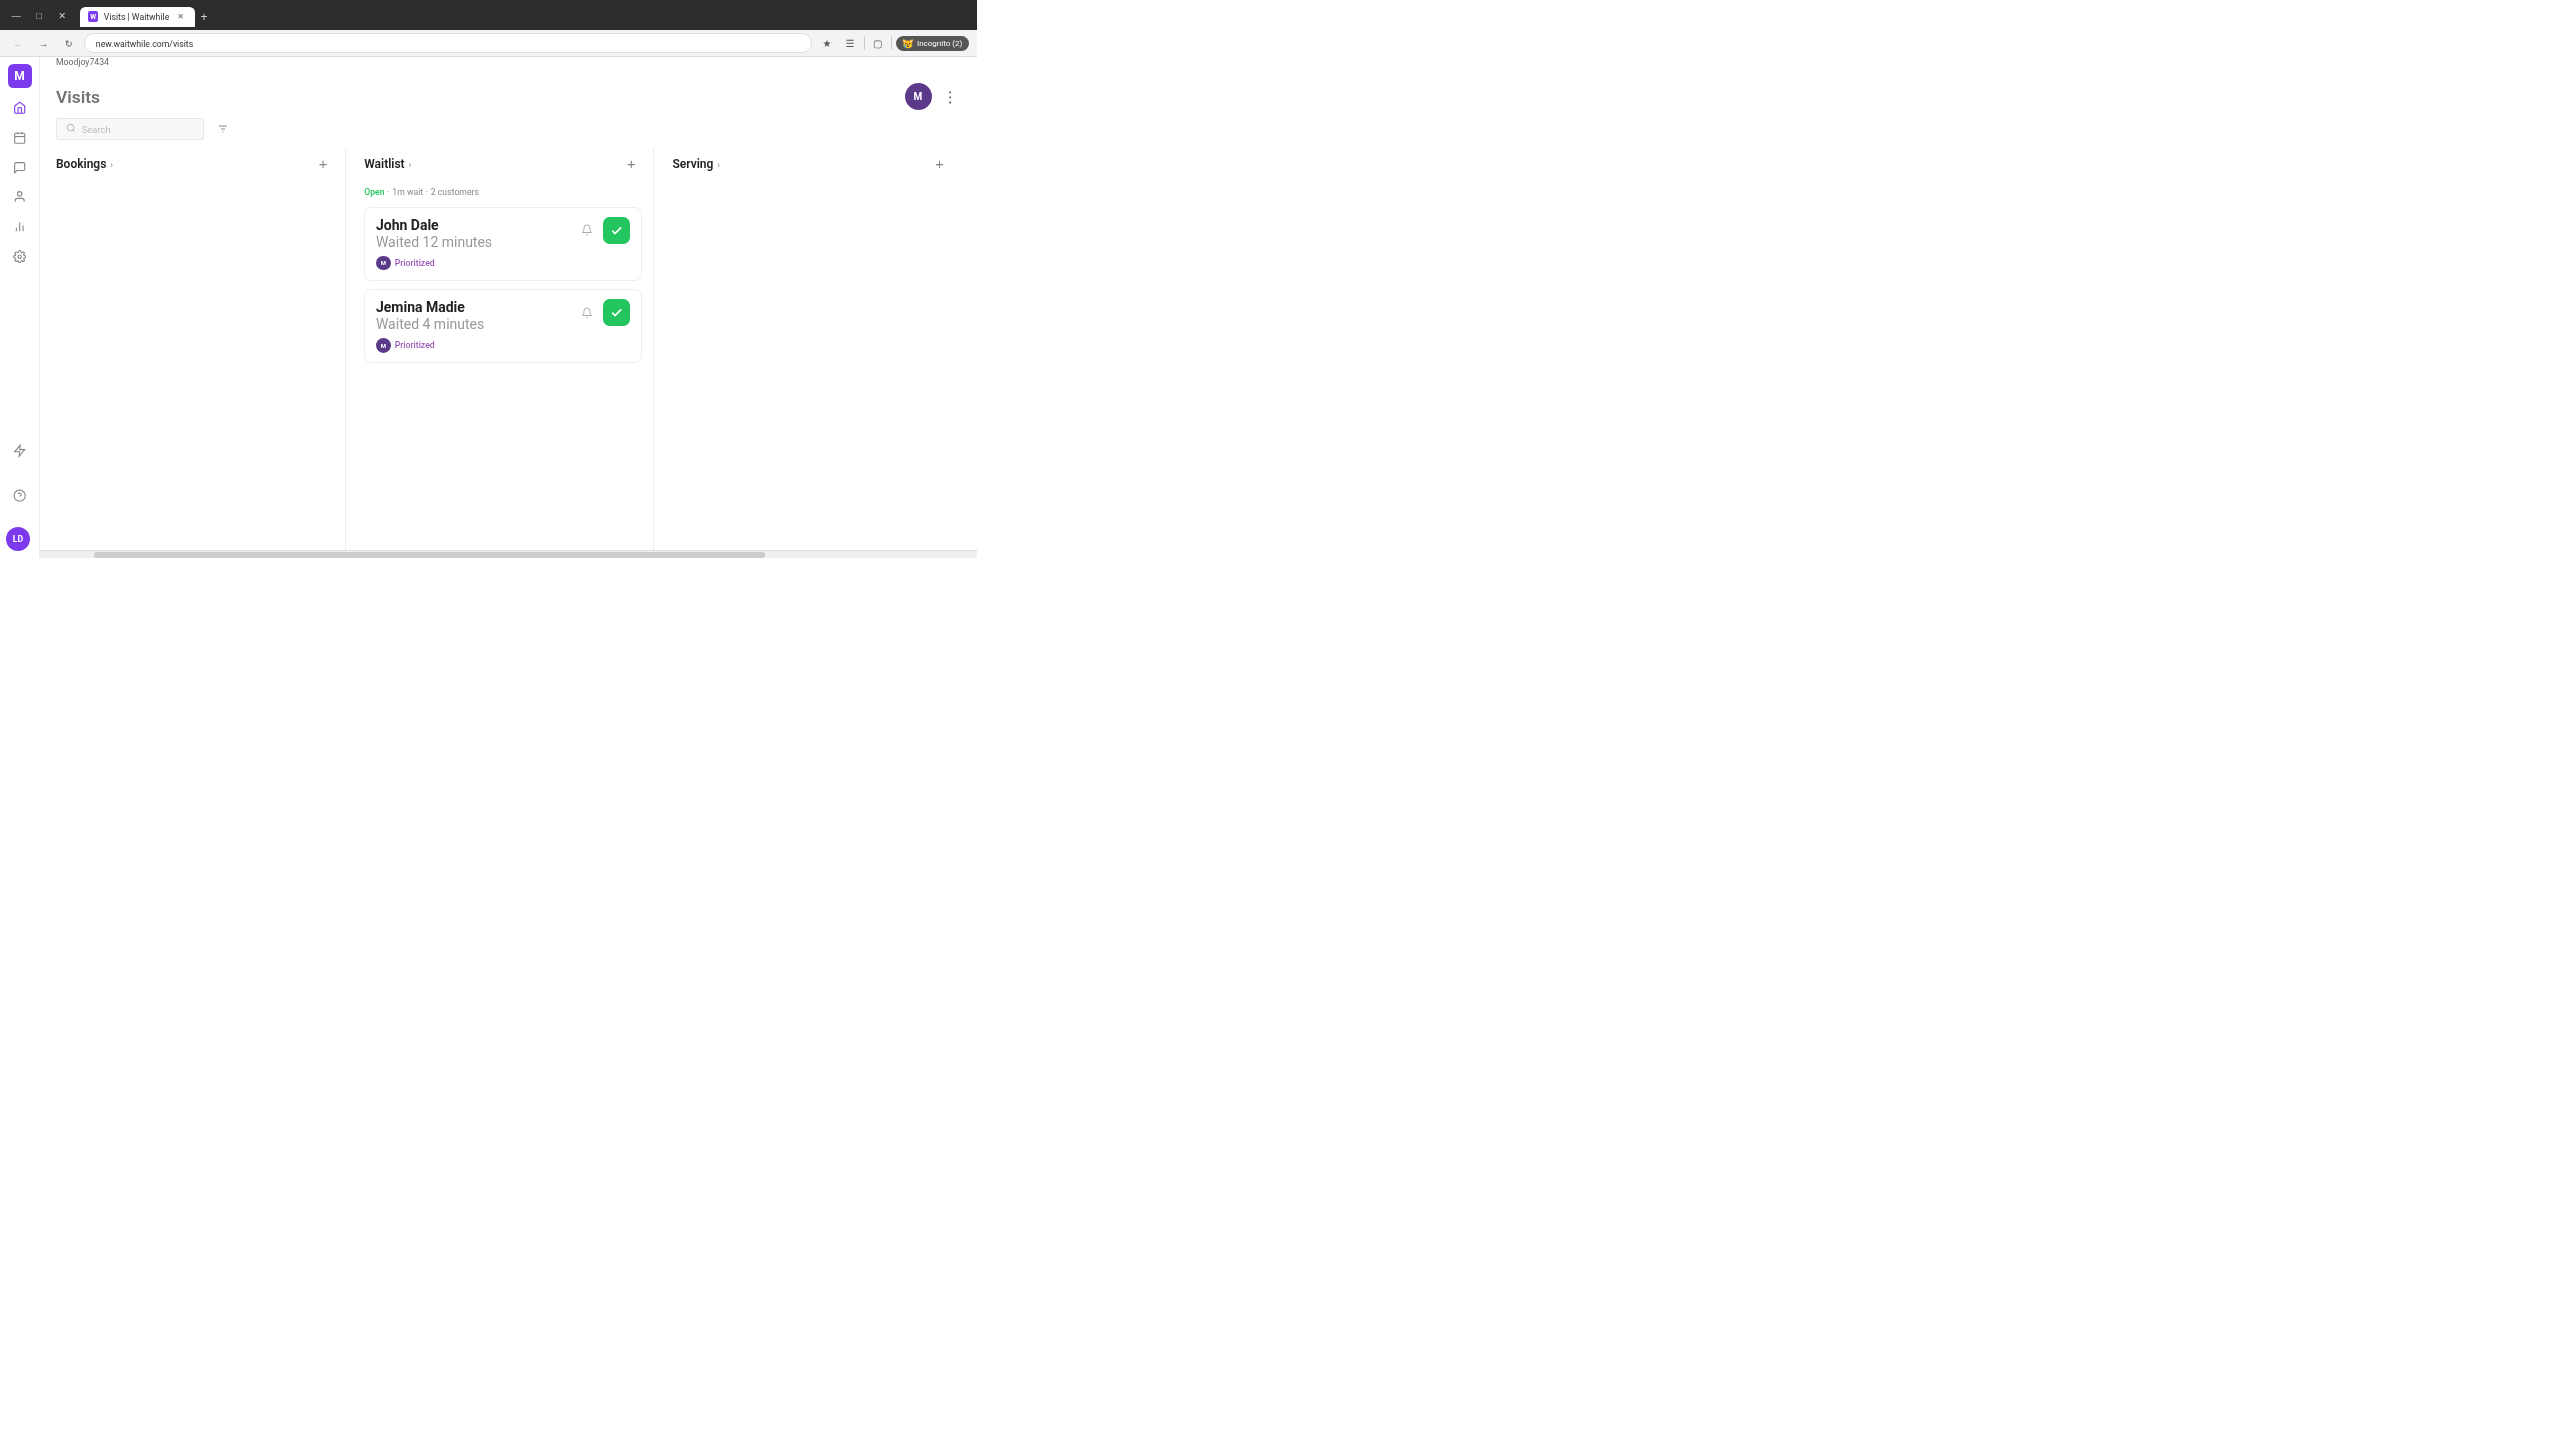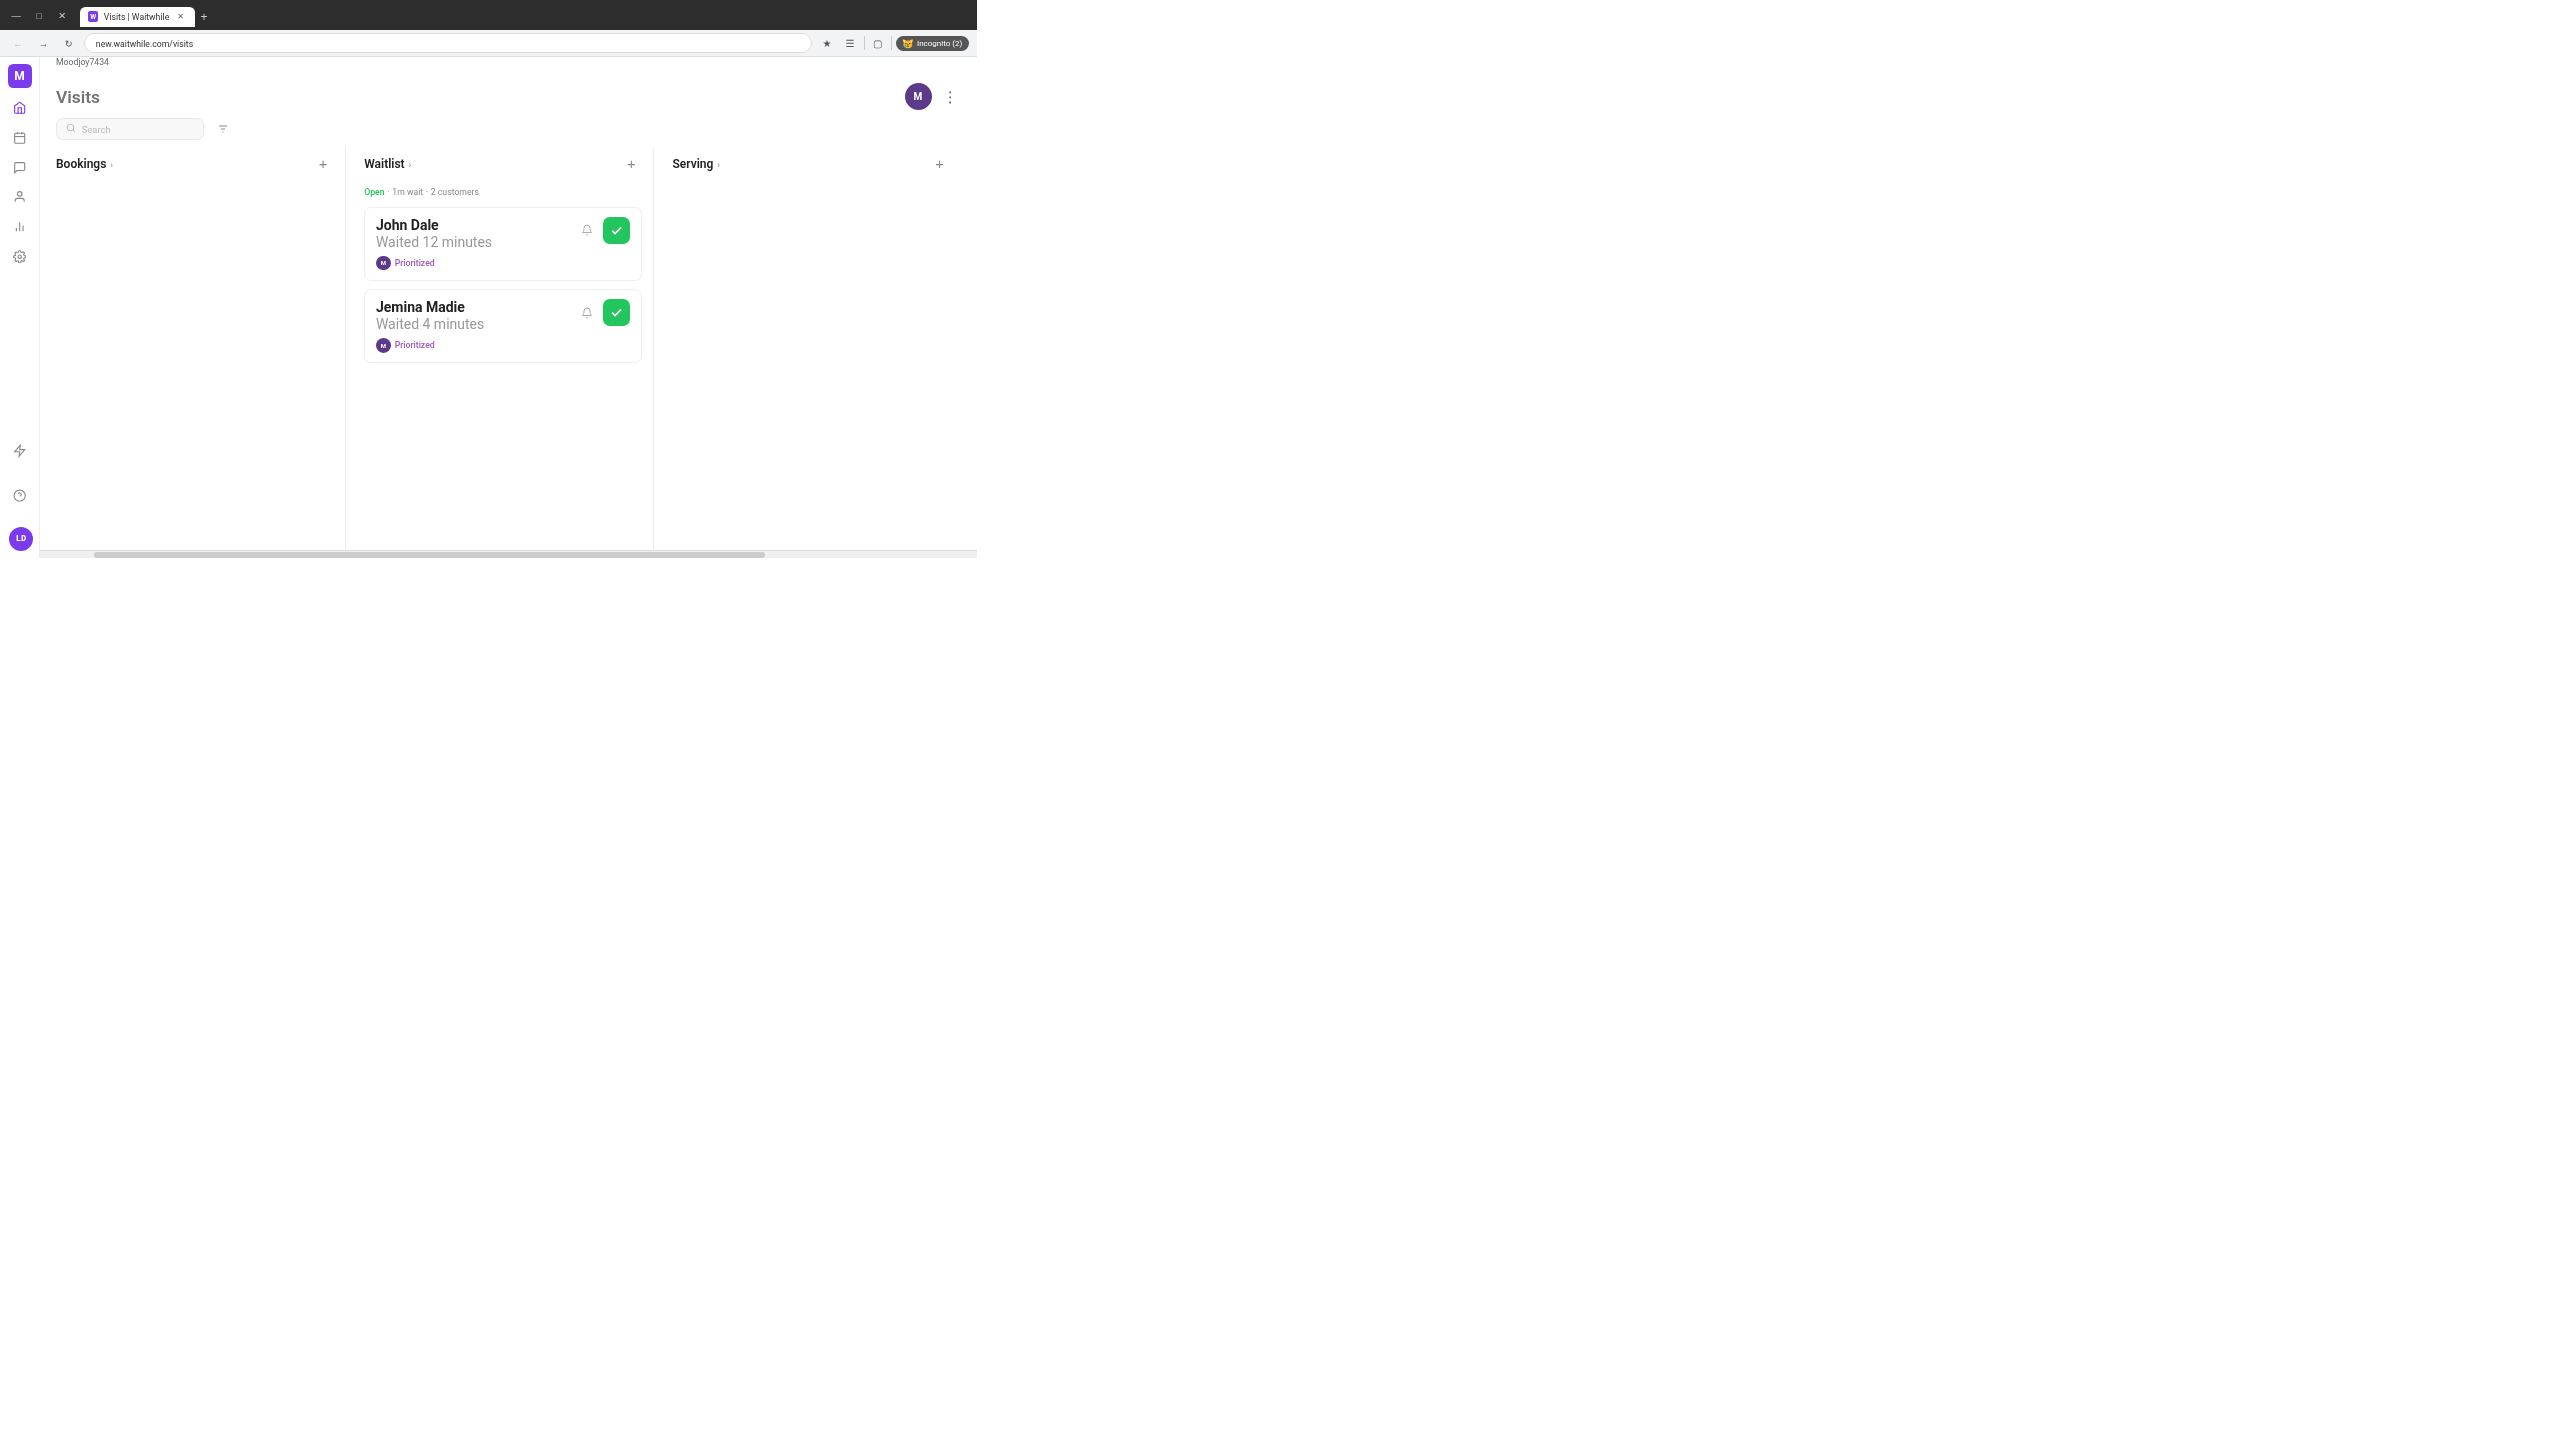--- a/index.html
+++ b/index.html
@@ -209,23 +209,22 @@
       border-radius: 5.4px;
       cursor: pointer;
       color: #888;
       font-size: 12px;
     }
     .sidebar-nav-item.active { color: #7c3aed; }
     .sidebar-spacer { flex: 1; }
     .sidebar-bottom {
       display: flex;
       flex-direction: column;
-      align-items: flex-end;
+      align-items: flex-start;
       gap: 18px;
-      font-family: Liberation Mono, monospace;
     }
     .user-avatar-small {
       width: 24px;
       height: 24px;
       background: #7c3aed;
       border-radius: 50%;
       display: flex;
       align-items: center;
       justify-content: center;
       color: white;
@@ -292,21 +291,21 @@
       display: flex;
       align-items: center;
       gap: 8px;
     }
     .search-box {
       display: flex;
       align-items: center;
       gap: 5.4px;
       background: #f8f8f8;
       border: 0.7px solid #e8e8e8;
-      border-radius: 7px;
+      border-radius: 2px;
       padding: 4px 9.4px;
       width: 148px;
       cursor: text;
     }
     .search-icon-wrap {
       color: #aaa;
       font-size: 10px;
     }
     .search-placeholder {
       color: #bbb;

